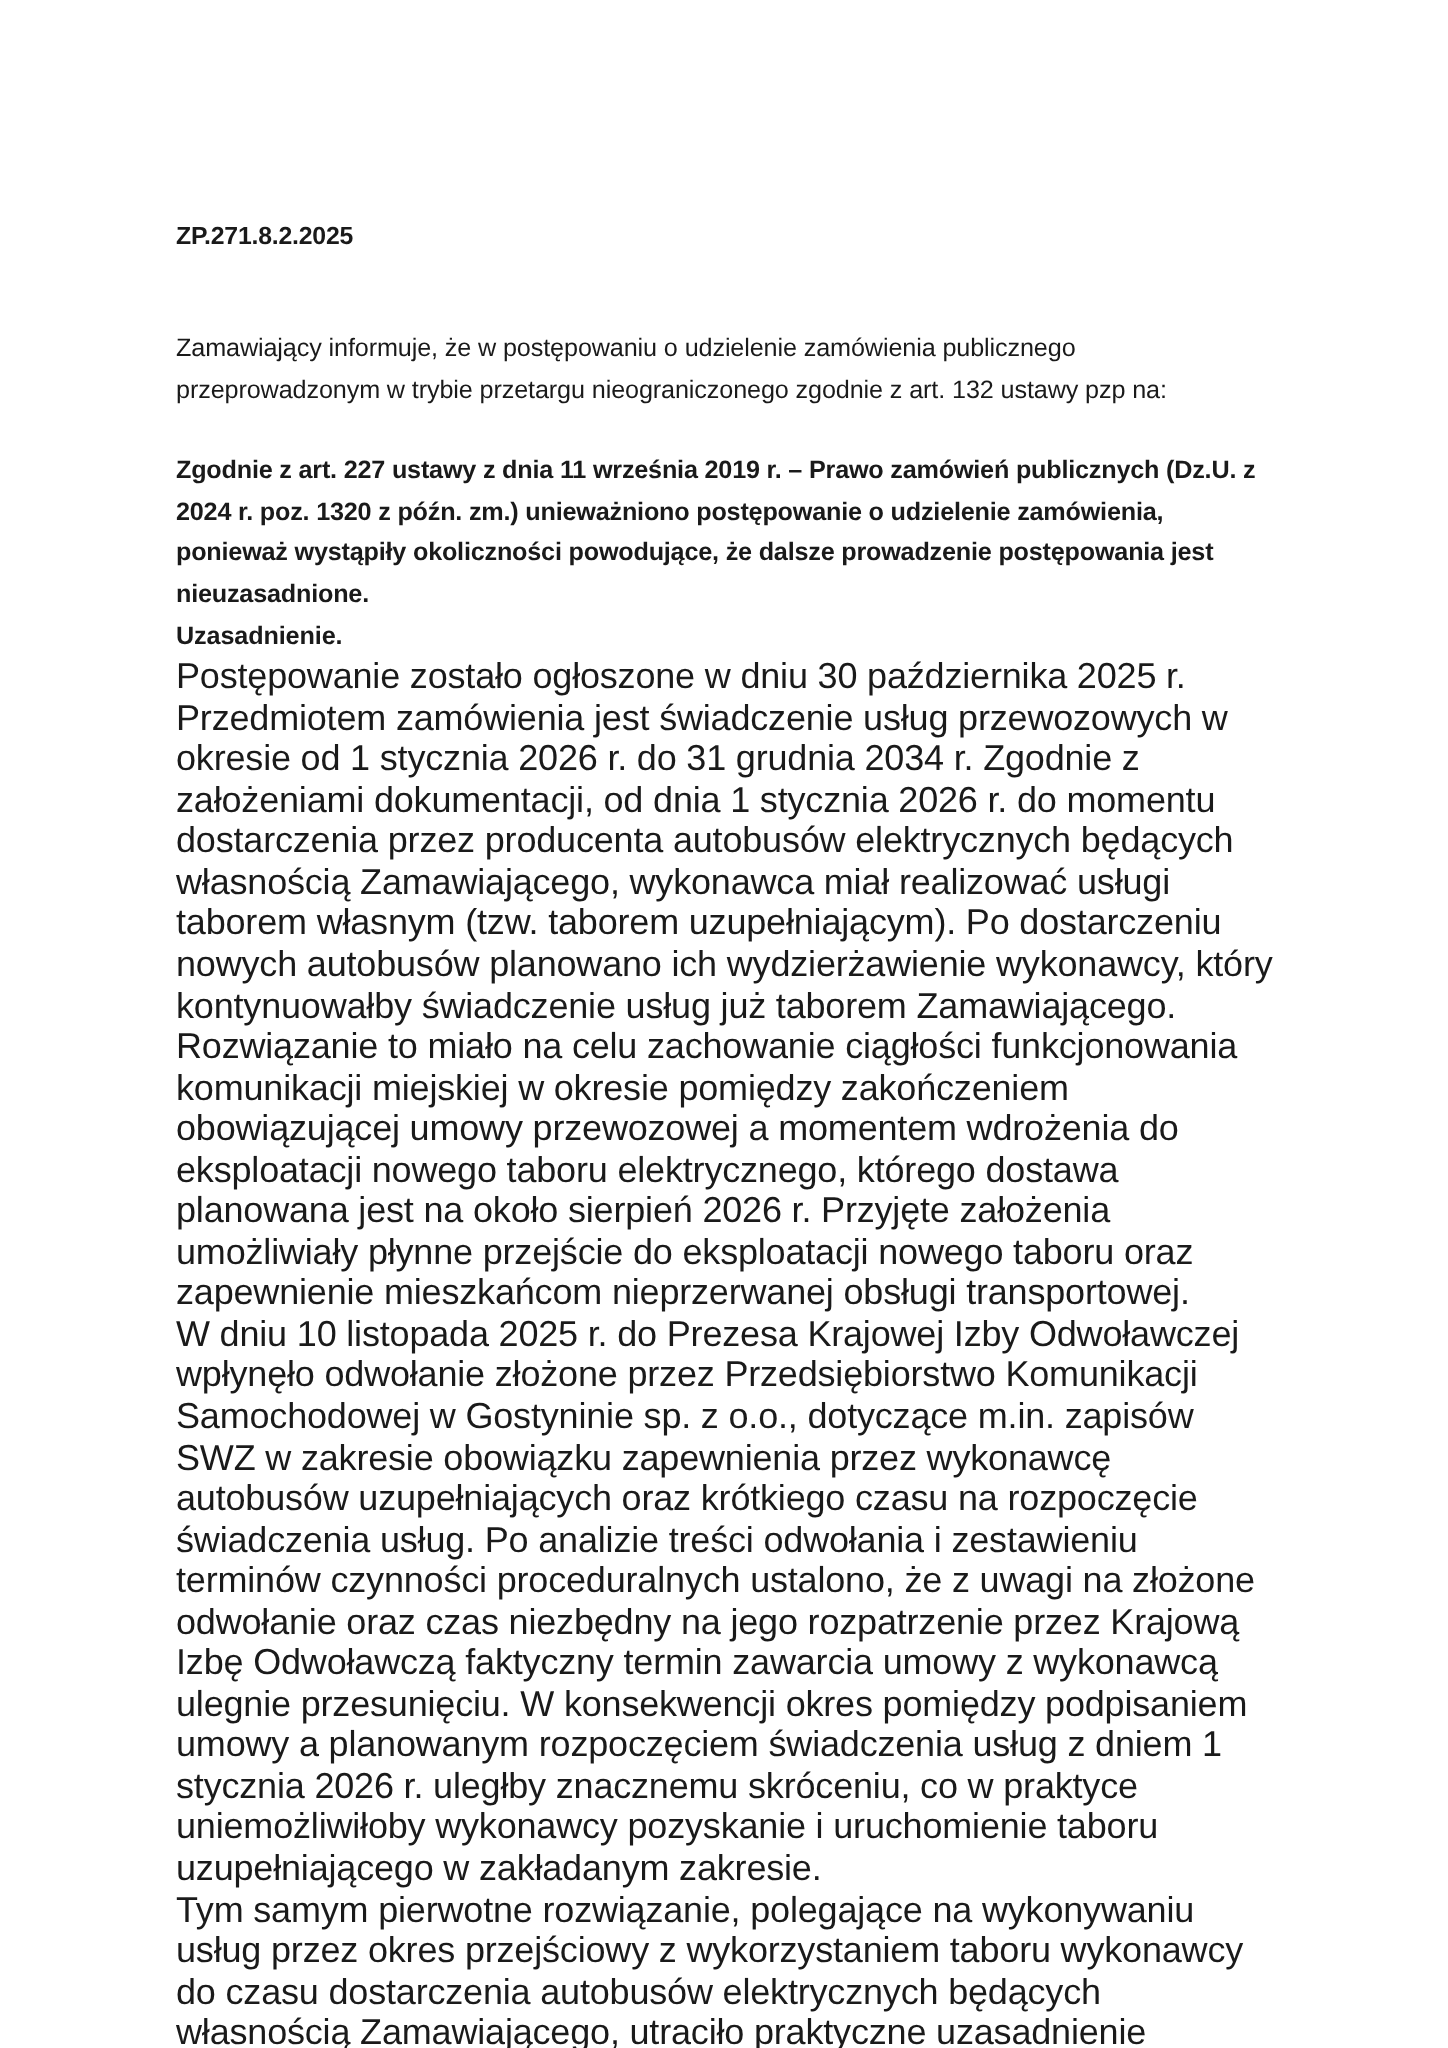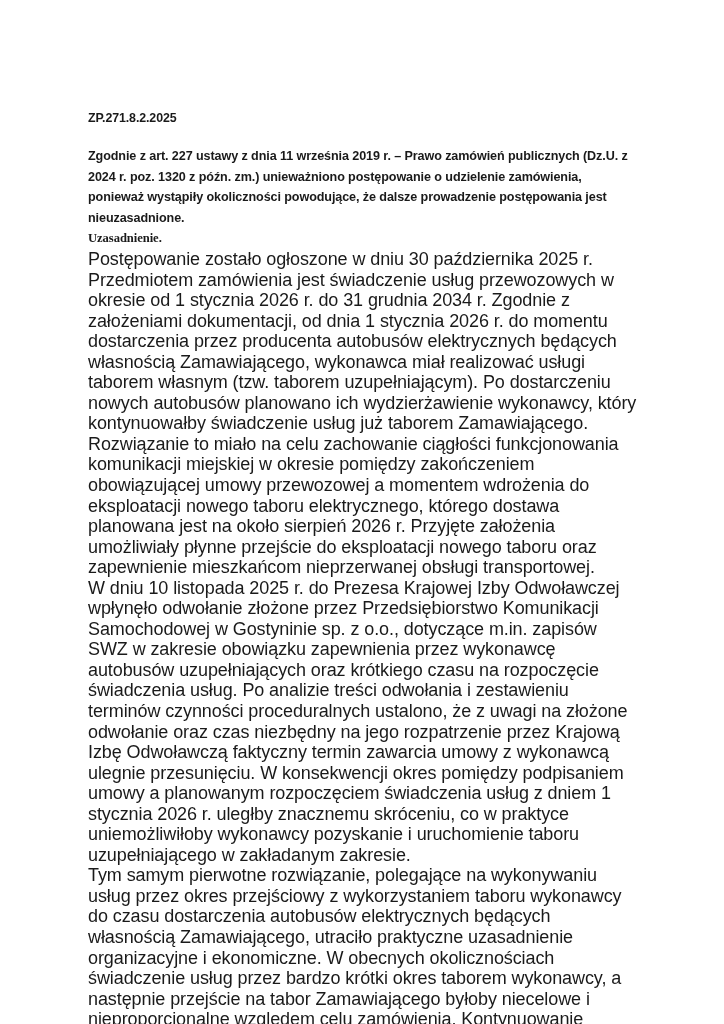--- a/index.html
+++ b/index.html
@@ -80,40 +80,40 @@
     margin: 0;
     padding-top: 20px;
   }
 
   .justification-label {
     font-size: 12.6px;
     font-weight: bold;
     line-height: 20.6px;
     letter-spacing: -0.06px;
     margin: 0;
-    font-family: Liberation Serif, serif;
   }
 
   .body-para {
     font-size: 18px;
     font-weight: normal;
     line-height: 20.55px;
     letter-spacing: -0.09px;
     margin: 0;
   }
 </style>
 </head>
 <body>
 
 <div class="page">
   <div class="content">
 
     <p class="ref-number">ZP.271.8.2.2025</p>
 
 
+    <p class="intro-para">Zamawiający informuje, że w postępowaniu o udzielenie zamówienia publicznego przeprowadzonym w trybie przetargu nieograniczonego zgodnie z art. 132 ustawy pzp na:</p>
 
 
     <p class="legal-basis">Zgodnie z art. 227 ustawy z dnia 11 września 2019 r. – Prawo zamówień publicznych (Dz.U. z 2024 r. poz. 1320 z późn. zm.) unieważniono postępowanie o udzielenie zamówienia, ponieważ wystąpiły okoliczności powodujące, że dalsze prowadzenie postępowania jest nieuzasadnione.</p>
 
     <p class="justification-label">Uzasadnienie.</p>
 
     <p class="body-para">Postępowanie zostało ogłoszone w dniu 30 października 2025 r. Przedmiotem zamówienia jest świadczenie usług przewozowych w okresie od 1 stycznia 2026 r. do 31 grudnia 2034 r. Zgodnie z założeniami dokumentacji, od dnia 1 stycznia 2026 r. do momentu dostarczenia przez producenta autobusów elektrycznych będących własnością Zamawiającego, wykonawca miał realizować usługi taborem własnym (tzw. taborem uzupełniającym). Po dostarczeniu nowych autobusów planowano ich wydzierżawienie wykonawcy, który kontynuowałby świadczenie usług już taborem Zamawiającego. Rozwiązanie to miało na celu zachowanie ciągłości funkcjonowania komunikacji miejskiej w okresie pomiędzy zakończeniem obowiązującej umowy przewozowej a momentem wdrożenia do eksploatacji nowego taboru elektrycznego, którego dostawa planowana jest na około sierpień 2026 r. Przyjęte założenia umożliwiały płynne przejście do eksploatacji nowego taboru oraz zapewnienie mieszkańcom nieprzerwanej obsługi transportowej.</p>
 
     <p class="body-para">W dniu 10 listopada 2025 r. do Prezesa Krajowej Izby Odwoławczej wpłynęło odwołanie złożone przez Przedsiębiorstwo Komunikacji Samochodowej w Gostyninie sp. z o.o., dotyczące m.in. zapisów SWZ w zakresie obowiązku zapewnienia przez wykonawcę autobusów uzupełniających oraz krótkiego czasu na rozpoczęcie świadczenia usług. Po analizie treści odwołania i zestawieniu terminów czynności proceduralnych ustalono, że z uwagi na złożone odwołanie oraz czas niezbędny na jego rozpatrzenie przez Krajową Izbę Odwoławczą faktyczny termin zawarcia umowy z wykonawcą ulegnie przesunięciu. W konsekwencji okres pomiędzy podpisaniem umowy a planowanym rozpoczęciem świadczenia usług z dniem 1 stycznia 2026 r. uległby znacznemu skróceniu, co w praktyce uniemożliwiłoby wykonawcy pozyskanie i uruchomienie taboru uzupełniającego w zakładanym zakresie.</p>
 

